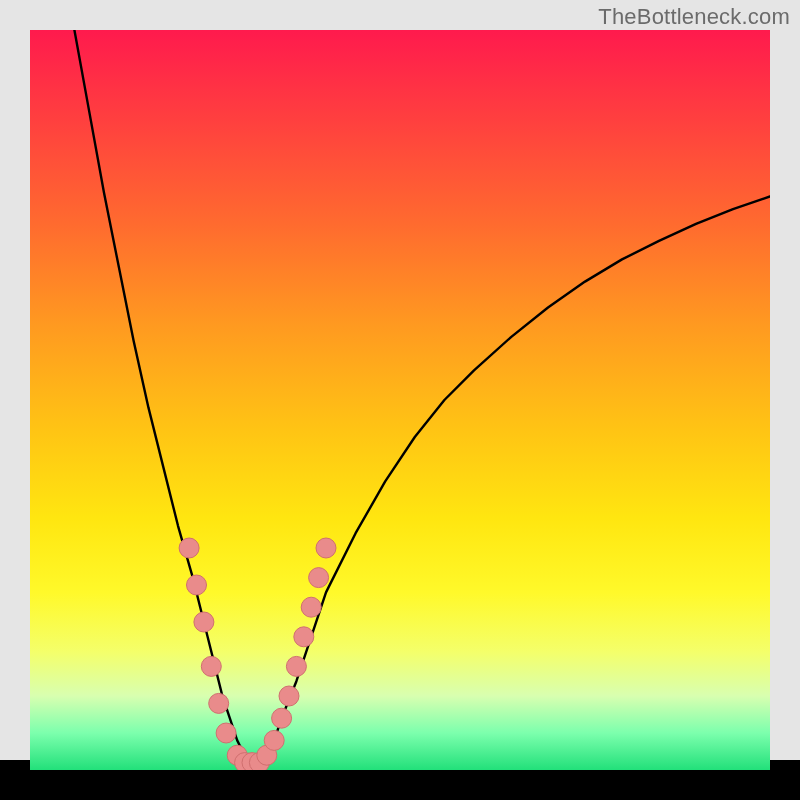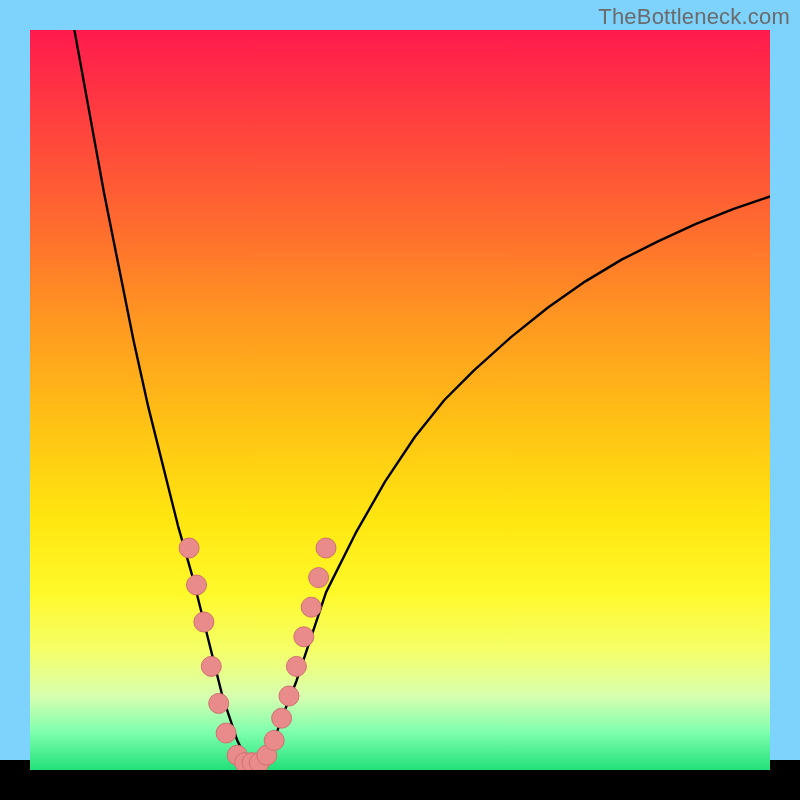--- a/index.html
+++ b/index.html
@@ -9,21 +9,21 @@
     height: 800px;
     background: #000;
     overflow: hidden;
   }
   .frame {
     position: absolute;
     left: 0;
     top: 0;
     width: 800px;
     height: 760px;
-    background: #7dd3fc;
+    background: #e5e5e5;
     text-decoration: underline;
   }
   .plot {
     position: absolute;
     left: 30px;
     top: 30px;
     width: 740px;
     height: 740px;
     
     background: linear-gradient(

